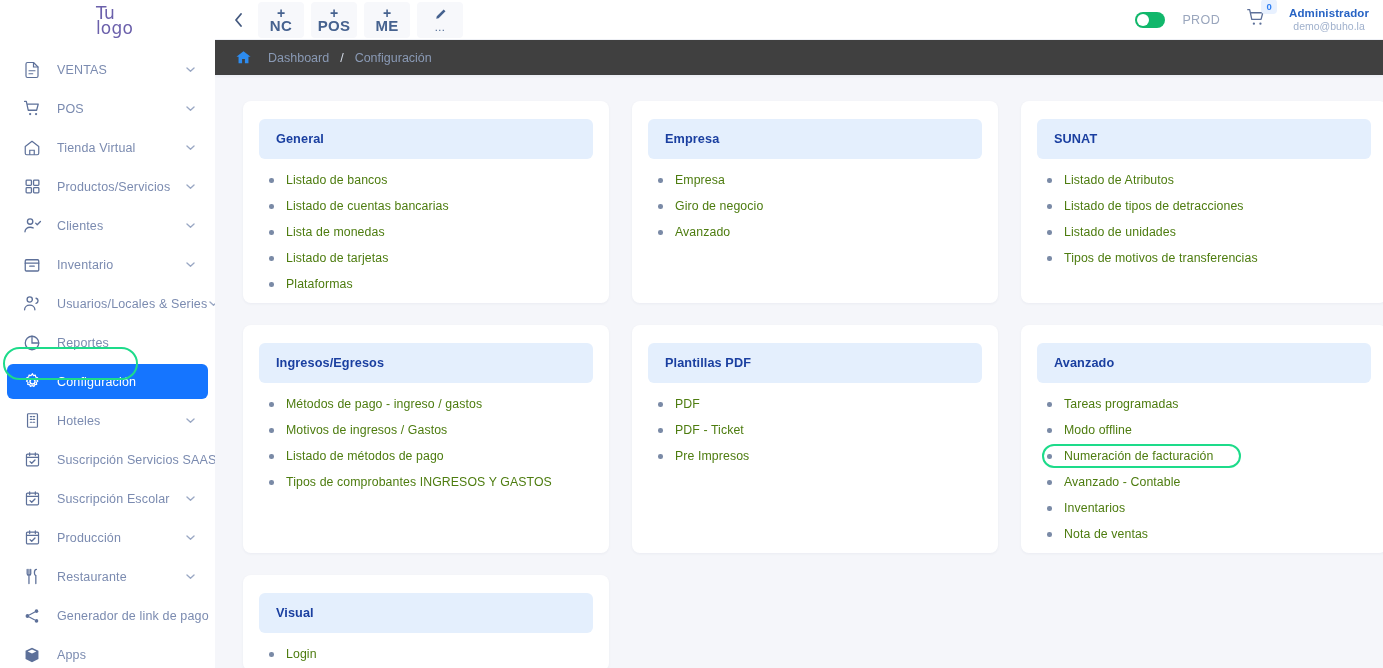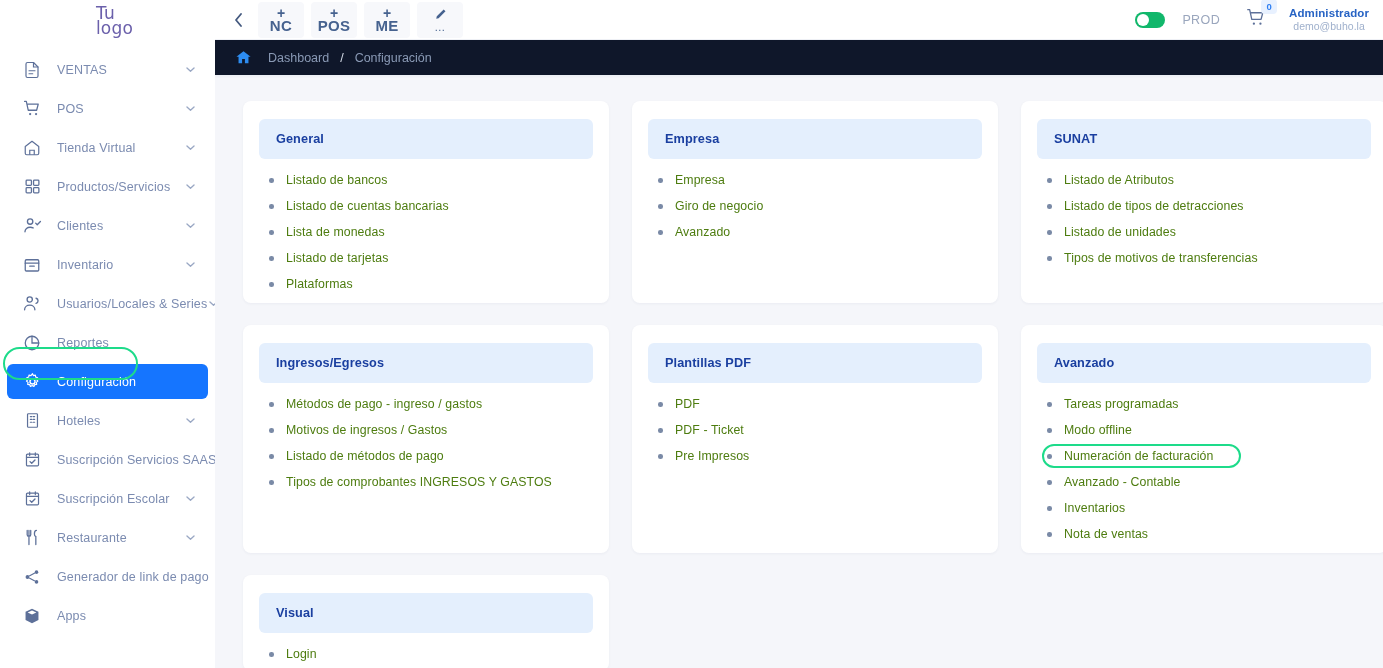--- a/index.html
+++ b/index.html
@@ -143,21 +143,21 @@
     display: flex; align-items: center; justify-content: center;
     padding: 0 3px;
   }
   .user { text-align: center; line-height: 13px; cursor: pointer; }
   .user-name { font-size: 11.5px; font-weight: 700; color: #2763c4; letter-spacing: .1px; }
   .user-mail { font-size: 10.5px; color: #9fb0cc; }
 
   
   .crumb {
     height: 36px; flex: 0 0 36px;
-    background: #0f172a;
+    background: #404040;
     display: flex; align-items: center;
     padding-left: 20px;
     border-bottom: 1px solid #eceff5;
     box-shadow: 0 1px 2px rgba(20,40,90,.04);
   }
   .home-ic { color: #2d8cf0; display: flex; align-items: center; margin-right: 16px; cursor: pointer; }
   .crumb a { color: #8a9ab5; font-size: 12.5px; text-decoration: none; cursor: pointer; }
   .crumb .sep { color: #d3dae6; font-size: 12.5px; margin: 0 11px; }
   .crumb .cur { color: #8a9ab5; font-size: 12.5px; }
 
@@ -383,20 +383,35 @@
           <span class="nav-label">Suscripción Escolar</span>
           <span class="chev">
             <svg width="11" height="11" viewBox="0 0 14 14" fill="none">
               <path d="M2.5 5l4.5 4.2L11.5 5" stroke="currentColor" stroke-width="1.7" stroke-linecap="round" stroke-linejoin="round"></path>
             </svg>
           </span>
         </div>
         <div class="nav-item">
           <span class="ic">
             <svg width="17" height="17" viewBox="0 0 24 24" fill="none">
+              <rect x="3.5" y="4.5" width="17" height="16.5" rx="1.6" stroke="currentColor" stroke-width="1.7"></rect>
+              <path d="M3.5 9h17M8 2.5v4M16 2.5v4" stroke="currentColor" stroke-width="1.7" stroke-linecap="round"></path>
+              <path d="M8.5 15l2.4 2.4 4.6-4.6" stroke="currentColor" stroke-width="1.9" stroke-linecap="round" stroke-linejoin="round"></path>
+            </svg>
+          </span>
+          <span class="nav-label">Producción</span>
+          <span class="chev">
+            <svg width="11" height="11" viewBox="0 0 14 14" fill="none">
+              <path d="M2.5 5l4.5 4.2L11.5 5" stroke="currentColor" stroke-width="1.7" stroke-linecap="round" stroke-linejoin="round"></path>
+            </svg>
+          </span>
+        </div>
+        <div class="nav-item">
+          <span class="ic">
+            <svg width="17" height="17" viewBox="0 0 24 24" fill="none">
               <path d="M7 2v8m-2.5-8v6a2.5 2.5 0 005 0V2M7 10v12" stroke="currentColor" stroke-width="1.8" stroke-linecap="round"></path>
               <path d="M17.5 2c-1.8 0-2.8 2.4-2.8 5 0 2 .8 3.3 2 3.7V22" stroke="currentColor" stroke-width="1.8" stroke-linecap="round"></path>
             </svg>
           </span>
           <span class="nav-label">Restaurante</span>
           <span class="chev">
             <svg width="11" height="11" viewBox="0 0 14 14" fill="none">
               <path d="M2.5 5l4.5 4.2L11.5 5" stroke="currentColor" stroke-width="1.7" stroke-linecap="round" stroke-linejoin="round"></path>
             </svg>
           </span>

